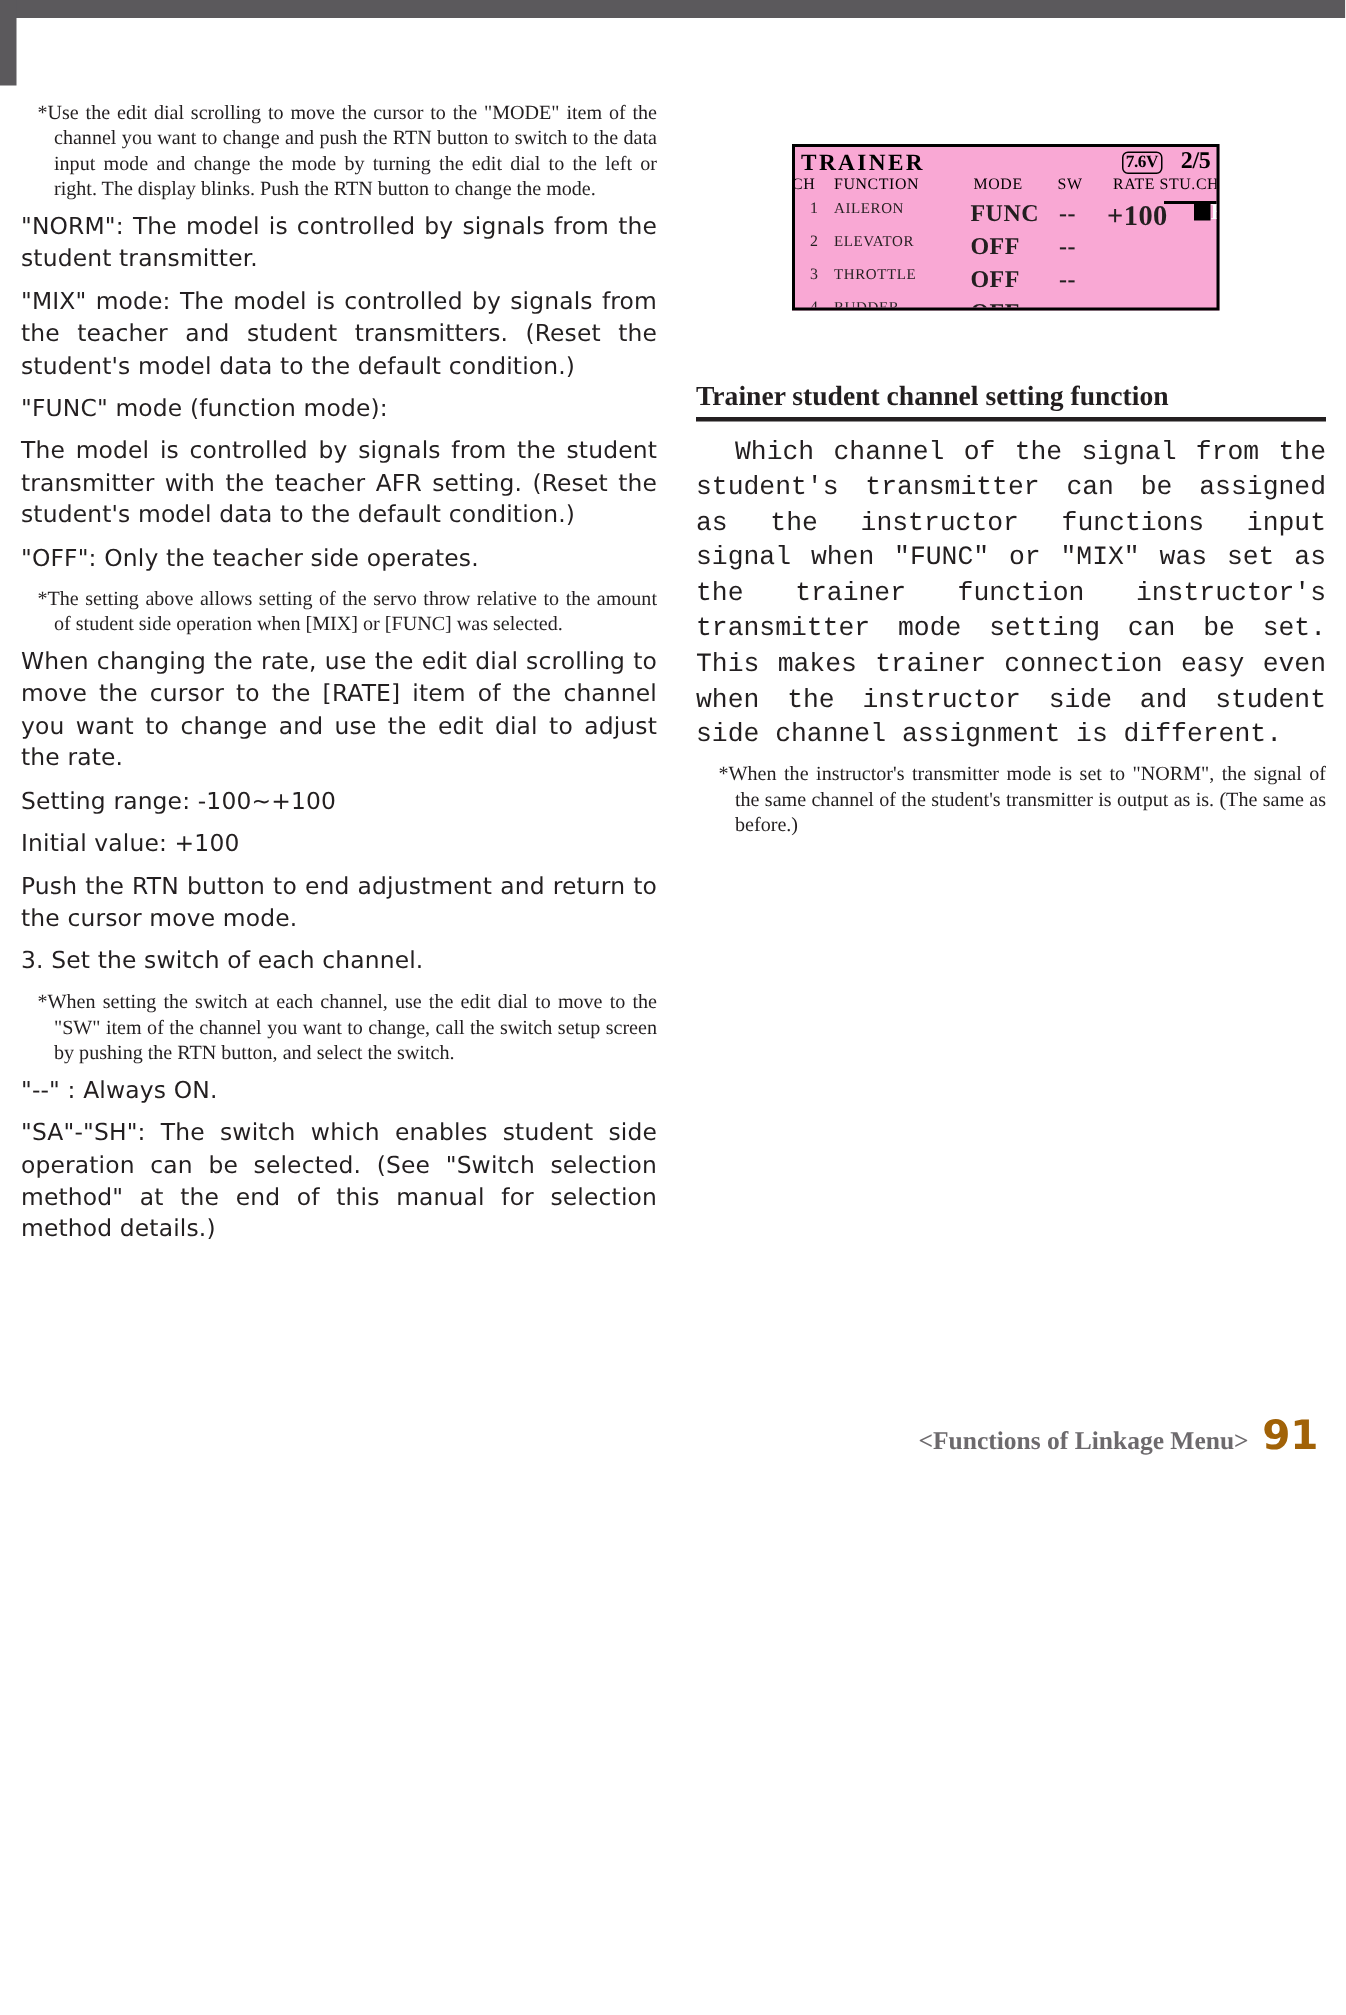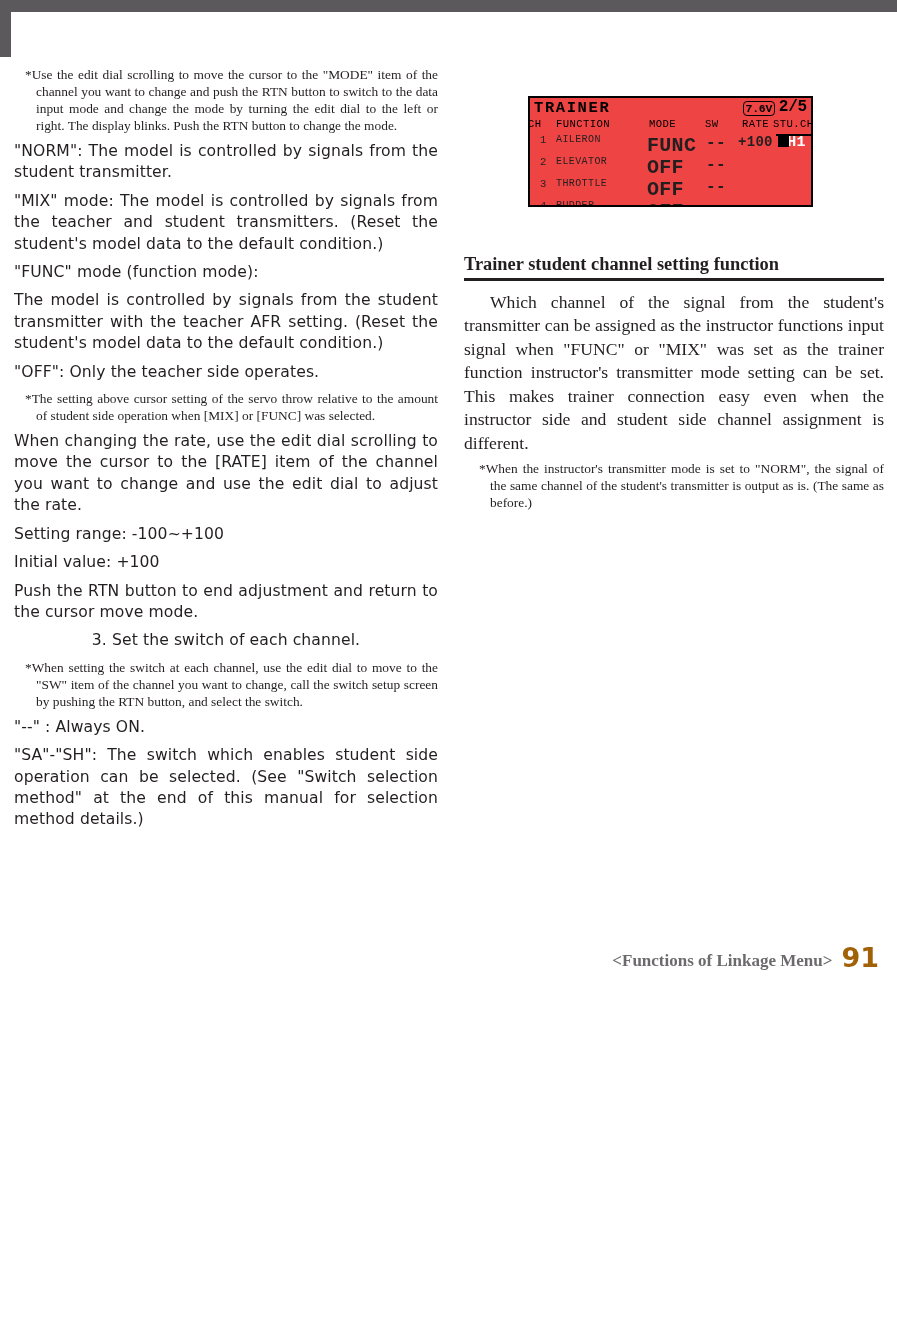--- a/index.html
+++ b/index.html
@@ -52,41 +52,40 @@
     letter-spacing: 0.1px;
     color: #231f20;
     margin: 0 0 7px 0;
     text-align: justify;
     font-weight: 400;
   }
   .p-main.nojust { text-align: left; }
   .p-main.indent-num {
     text-indent: -15px;
     padding-left: 15px;
-    text-align: center;
   }
 
   
   .p-note {
     font-family: "Liberation Serif", serif;
     font-size: 13.4px;
     line-height: 17px;
     color: #231f20;
     margin: 0 0 7px 0;
     text-align: justify;
     padding-left: 22px;
     text-indent: -11px;
   }
   .p-note.r {
     padding-left: 26px;
   }
 
   
   .p-serif {
-    font-family: Liberation Serif, serif;
+    font-family: Liberation Mono, monospace;
     font-size: 17.6px;
     line-height: 23.6px;
     color: #231f20;
     margin: 0 0 4px 0;
     text-align: justify;
   }
   .p-serif.first { text-indent: 26px; }
 
   
   .sec-head {
@@ -109,24 +108,25 @@
     position: absolute;
     left: 528px;
     top: 96px;
     width: 285px;
     height: 111px;
   }
   .lcd {
     position: absolute;
     inset: 0;
     border: 2px solid #000;
-    background: #ef4444;
+    background: #f9a8d4;
     box-sizing: border-box;
-    font-family: Liberation Mono, monospace;
+    font-family: Liberation Serif, serif;
     overflow: hidden;
+    text-align: center;
   }
   .lcd-title {
     position: absolute;
     left: 4px; top: 2px;
     font-size: 15.5px;
     font-weight: bold;
     letter-spacing: 1.6px;
     color: #000;
     line-height: 17px;
   }
@@ -171,23 +171,23 @@
 
   .lcd-row {
     position: absolute;
     left: 0;
     width: 100%;
     height: 19px;
   }
   .lcd-row span { position: absolute; top: 0; }
   .r-ch  { left: 10px;  font-size: 10.6px; letter-spacing: .4px; top: 4px; }
   .r-fn  { left: 26px;  font-size: 10px; letter-spacing: .4px; top: 4px; }
-  .r-md  { left: 117px; font-size: 20px; font-weight: bold; letter-spacing: .3px; top: 0px;}
+  .r-md  { left: 117px; font-size: 16px; font-weight: bold; letter-spacing: .3px; top: 0px;}
   .r-sw  { left: 176px; font-size: 16px; font-weight: bold; letter-spacing: .3px; top: 0px;}
-  .r-rt  { left: 208px; font-size: 14px; font-weight: bold; letter-spacing: .3px; top: 0px;}
+  .r-rt  { left: 208px; font-size: 19px; font-weight: bold; letter-spacing: .3px; top: 0px;}
   .r-st  {
     left: 246px; top: 0px;
     font-size: 15px; font-weight: bold;
     background: #000; color: #fff;
     padding: 1px 2px 1px 2px;
     letter-spacing: .3px;
     min-width: 36px;
     display: inline-block;
   }
   .cursor-blk {
@@ -238,21 +238,21 @@
     <p class="p-main">"NORM": The model is controlled by signals from the student transmitter.</p>
 
     <p class="p-main">"MIX" mode: The model is controlled by signals from the teacher and student transmitters. (Reset the student's model data to the default condition.)</p>
 
     <p class="p-main nojust">"FUNC" mode (function mode):</p>
 
     <p class="p-main">The model is controlled by signals from the student transmitter with the teacher AFR setting. (Reset the student's model data to the default condition.)</p>
 
     <p class="p-main nojust">"OFF": Only the teacher side operates.</p>
 
-    <p class="p-note">*The setting above cursor setting of the servo throw relative to the amount of student side operation when [MIX] or [FUNC] was selected.</p>
+    <p class="p-note">*The setting above allows setting of the servo throw relative to the amount of student side operation when [MIX] or [FUNC] was selected.</p>
 
     <p class="p-main">When changing the rate, use the edit dial scrolling to move the cursor to the [RATE] item of the channel you want to change and use the edit dial to adjust the rate.</p>
 
     <p class="p-main nojust">Setting range: -100~+100</p>
 
     <p class="p-main nojust">Initial value: +100</p>
 
     <p class="p-main">Push the RTN button to end adjustment and return to the cursor move mode.</p>
 
 

